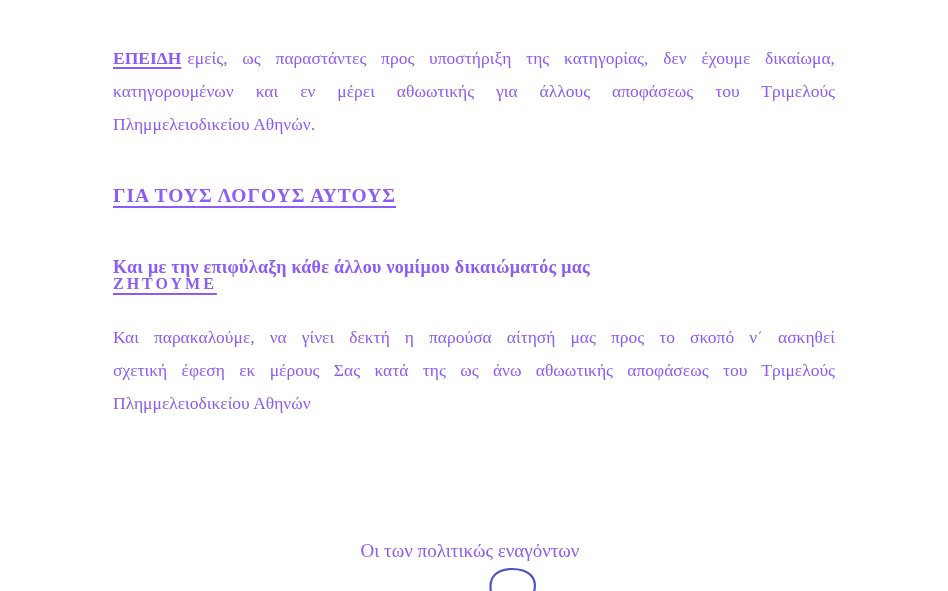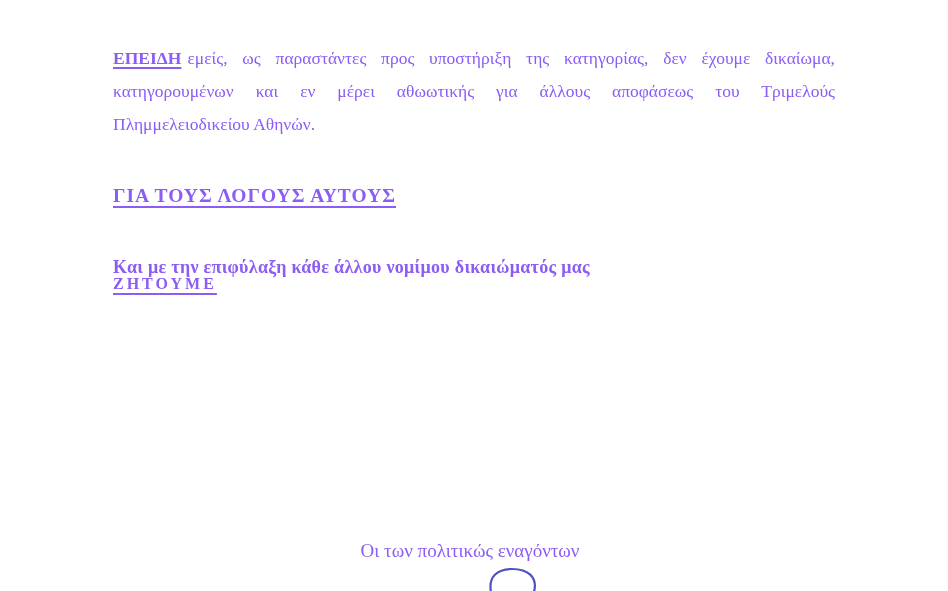--- a/index.html
+++ b/index.html
@@ -94,20 +94,25 @@
   <div class="heading h-main" style="top: 185px;">
     <span class="underlined">ΓΙΑ ΤΟΥΣ ΛΟΓΟΥΣ ΑΥΤΟΥΣ</span>
   </div>
 
   <div class="heading h-sub" style="top: 231px; margin-top: 26px;">Και με την επιφύλαξη κάθε άλλου νομίμου δικαιώματός μας</div>
 
   <div class="heading h-request" style="top: 275px;">
     <span class="underlined">ΖΗΤΟΥΜΕ</span>
   </div>
 
+  <div class="textblock para" style="top: 321px;">
+    <div class="line justified">Και παρακαλούμε, να γίνει δεκτή η παρούσα αίτησή μας προς το σκοπό ν΄ ασκηθεί</div>
+    <div class="line justified">σχετική έφεση εκ μέρους Σας κατά της ως άνω αθωωτικής αποφάσεως του Τριμελούς</div>
+    <div class="line">Πλημμελειοδικείου Αθηνών</div>
+  </div>
 
   <div class="signature-block" style="top: 538px;">
     <div>Οι των πολιτικώς εναγόντων</div>
   </div>
 
   <svg class="signature-stroke-svg" viewBox="0 0 56 26">
     <path d="M 5 26 C 2 10, 12 3, 26 3 C 42 3, 52 11, 48 26" fill="none" stroke-width="2.2" stroke-linecap="round" stroke="#4c52c2"></path>
   </svg>
 
 </div>

